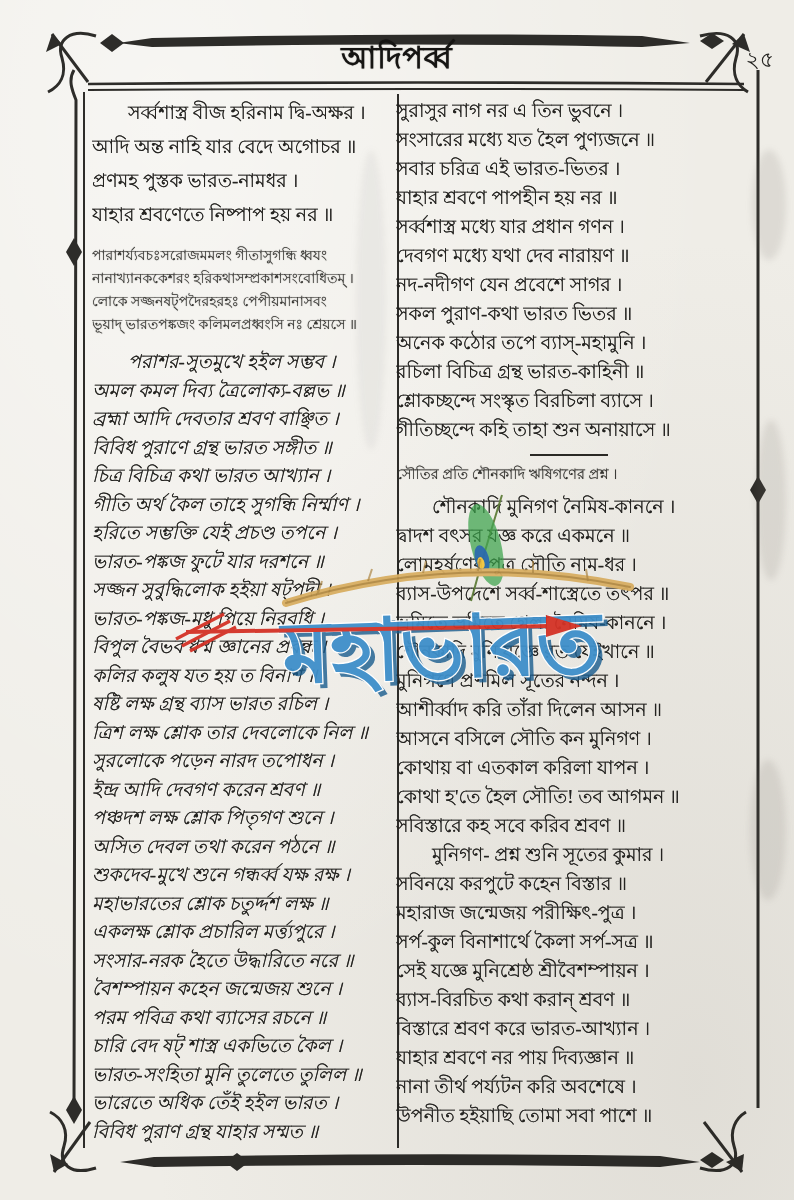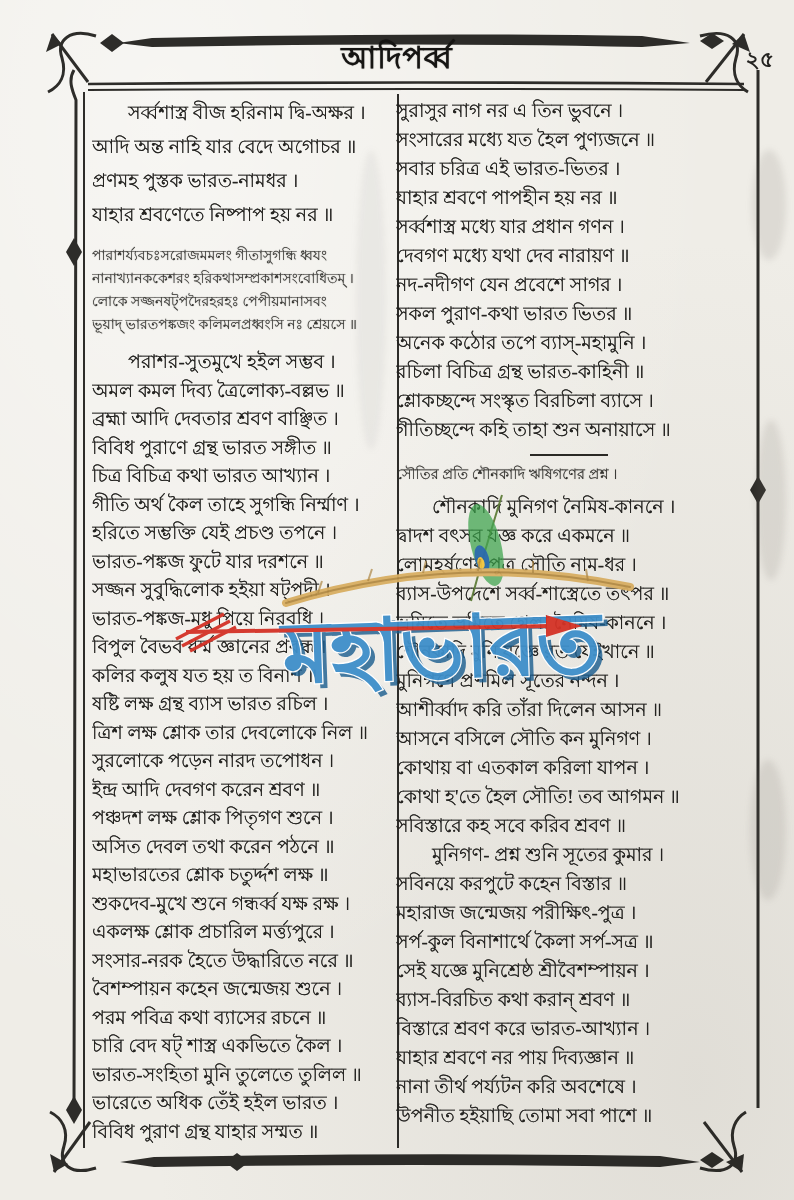--- a/index.html
+++ b/index.html
@@ -18,37 +18,37 @@
   }
   .frame-svg{position:absolute;left:0;top:0;pointer-events:none;}
   .hdr-title{
     position:absolute;top:34px;left:0;width:794px;
     text-align:center;font-size:30px;font-weight:bold;
     letter-spacing:1px;color:#161513;
     text-shadow:0 0 1px rgba(0,0,0,.55);
   }
   .hdr-page{
     position:absolute;top:42px;right:44px;
-    font-size:22px;font-weight:bold;color:#23221f;
+    font-size:22px;font-weight:normal;color:#23221f;
   }
   .columns{
     position:absolute;left:92px;top:96px;width:662px;height:1056px;
     display:flex;
   }
   .col{overflow:hidden;}
   .col-left{width:300px;}
   .col-right{width:346px;margin-left:4px;}
   .line{
     white-space:nowrap;
     font-size:19px;
     color:#242320;
     text-shadow:0 0 .6px rgba(20,20,20,.65);
   }
   .opening .line{line-height:34px;}
-  .verse-left .line{line-height:28.5px;}
+  .verse-left .line{line-height:28.5px;font-style:italic;}
   .verse-right .line{line-height:29px;}
   .line.indent{padding-left:36px;}
   .shloka{margin:12px 0 12px 0;}
   .shloka .line{
     font-size:14px;line-height:23px;color:#3a3935;
     text-shadow:0 0 1px rgba(40,40,40,.5);
   }
   .sep{
     width:78px;height:0;border-top:2.5px solid #2a2925;
     margin:10px auto 8px auto;
@@ -149,22 +149,22 @@
           <div class="line">সজ্জন সুবুদ্ধিলোক হইয়া ষট্পদী ।</div>
           <div class="line">ভারত-পঙ্কজ-মধু পিয়ে নিরবধি ।</div>
           <div class="line">বিপুল বৈভব ধর্ম্ম জ্ঞানের প্রবন্ধ ।</div>
           <div class="line">কলির কলুষ যত হয় ত বিনাশ ॥</div>
           <div class="line">ষষ্টি লক্ষ গ্রন্থ ব্যাস ভারত রচিল ।</div>
           <div class="line">ত্রিশ লক্ষ শ্লোক তার দেবলোকে নিল ॥</div>
           <div class="line">সুরলোকে পড়েন নারদ তপোধন ।</div>
           <div class="line">ইন্দ্র আদি দেবগণ করেন শ্রবণ ॥</div>
           <div class="line">পঞ্চদশ লক্ষ শ্লোক পিতৃগণ শুনে ।</div>
           <div class="line">অসিত দেবল তথা করেন পঠনে ॥</div>
+          <div class="line">শুকদেব-মুখে শুনে গন্ধর্ব্ব যক্ষ রক্ষ ।</div>
           <div class="line">মহাভারতের শ্লোক চতুর্দ্দশ লক্ষ ॥</div>
-          <div class="line">শুকদেব-মুখে শুনে গন্ধর্ব্ব যক্ষ রক্ষ ।</div>
           <div class="line">একলক্ষ শ্লোক প্রচারিল মর্ত্ত্যপুরে ।</div>
           <div class="line">সংসার-নরক হৈতে উদ্ধারিতে নরে ॥</div>
           <div class="line">বৈশম্পায়ন কহেন জন্মেজয় শুনে ।</div>
           <div class="line">পরম পবিত্র কথা ব্যাসের রচনে ॥</div>
           <div class="line">চারি বেদ ষট্ শাস্ত্র একভিতে কৈল ।</div>
           <div class="line">ভারত-সংহিতা মুনি তুলেতে তুলিল ॥</div>
           <div class="line">ভারেতে অধিক তেঁই হইল ভারত ।</div>
           <div class="line">বিবিধ পুরাণ গ্রন্থ যাহার সম্মত ॥</div>
         </div>
     </div>

